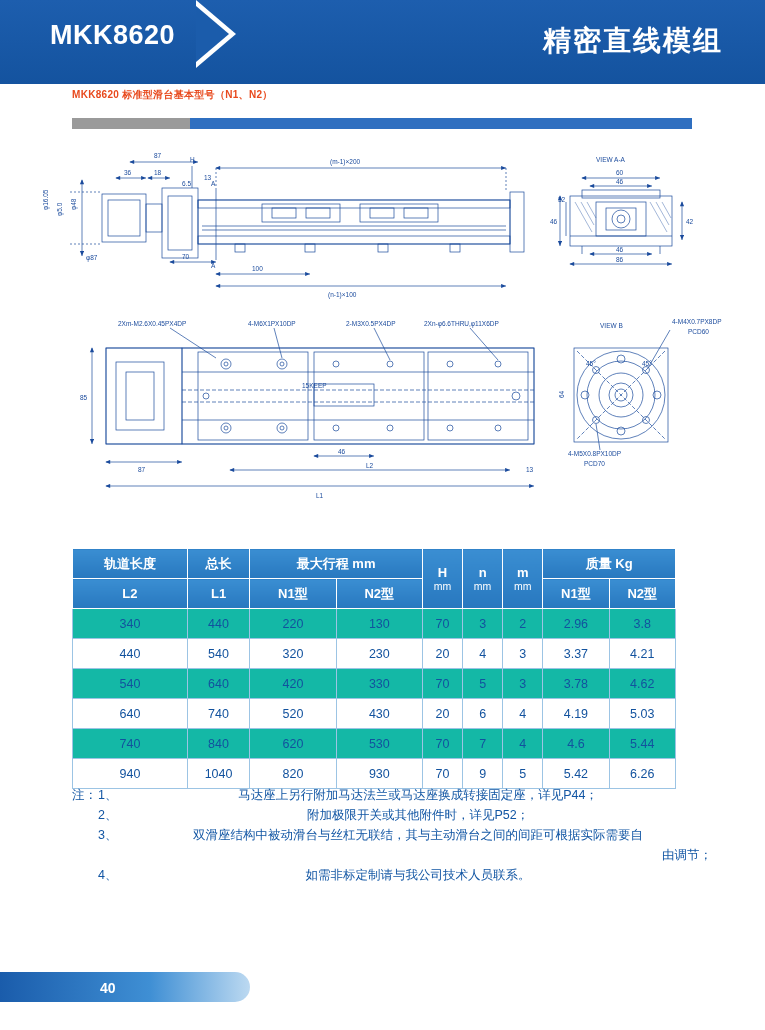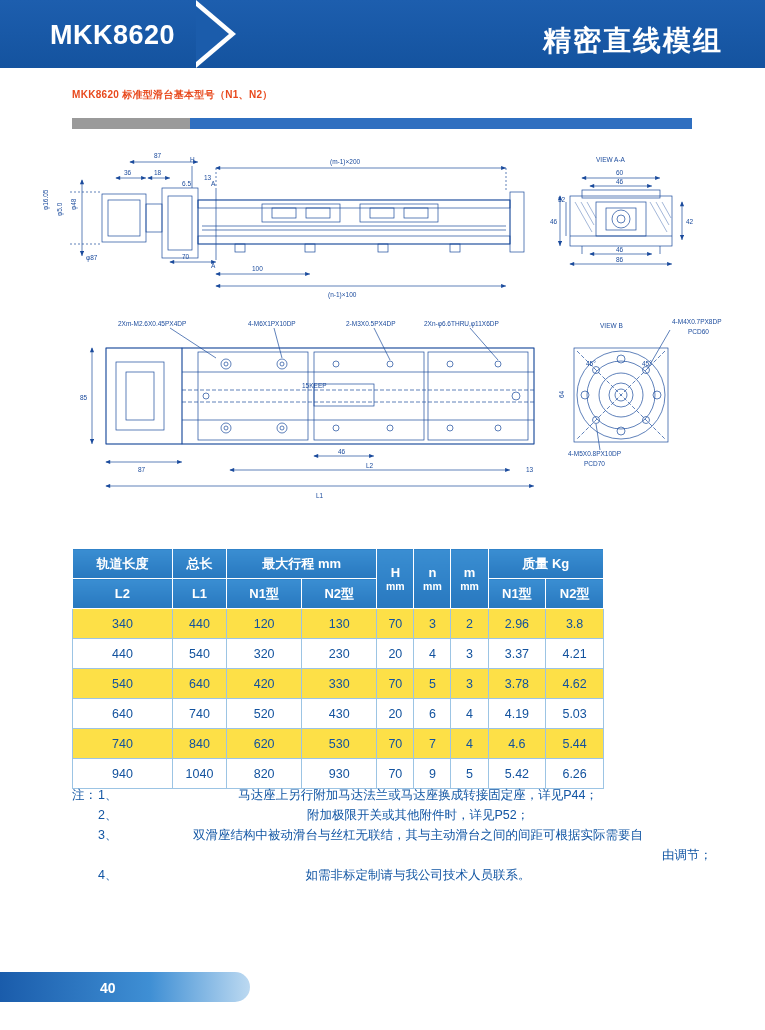--- a/index.html
+++ b/index.html
@@ -14,21 +14,21 @@
     font-family: "Liberation Sans", sans-serif;
     color: #1a4a9c;
     overflow: hidden;
   }
 
   
   .header {
     position: absolute;
     top: 0; left: 0;
     width: 765px;
-    height: 68px;
+    height: 84px;
     background: #1b5cab;
     background: linear-gradient(180deg, #1d5eae 0%, #14539f 100%);
   }
   .header-title {
     position: absolute;
     left: 50px;
     top: 20px;
     font-size: 27px;
     font-weight: bold;
     color: #ffffff;
@@ -94,43 +94,43 @@
 
   
   .table-wrap {
     position: absolute;
     left: 72px;
     top: 548px;
     width: 620px;
   }
   table.spec {
     border-collapse: collapse;
-    width: 532px;
+    width: 604px;
     font-size: 12.5px;
     color: #12529e;
   }
   table.spec th, table.spec td {
     border: 1px solid #ffffff;
     text-align: center;
     vertical-align: middle;
     padding: 0;
     height: 29px;
   }
   table.spec thead th {
     background: #2e82c9;
     background: linear-gradient(180deg,#3a8ed2 0%, #2878bf 100%);
     color: #ffffff;
     font-weight: bold;
     font-size: 13px;
   }
-  table.spec tbody tr.odd td { background: #fde047; }
+  table.spec tbody tr.odd td { background: #14b8a6; }
   table.spec tbody tr.even td { background: #ffffff; }
   table.spec tbody td { border: 1px solid #9cc4e4; }
   table.spec thead th { border: 1px solid #ffffff; }
-  .unit { font-size: 10.5px; font-weight: bold; text-align: center; }
+  .unit { font-size: 10.5px; font-weight: normal; text-align: center; }
 
   
   .notes {
     position: absolute;
     left: 72px;
     top: 785px;
     width: 640px;
     font-size: 12.5px;
     color: #1256a4;
     line-height: 20px;
@@ -408,21 +408,21 @@
       <th>N1型</th>
       <th>N2型</th>
       <th>N1型</th>
       <th>N2型</th>
     </tr>
   </thead>
   <tbody>
     <tr class="odd">
       <td>340</td>
       <td>440</td>
-      <td>120</td>
+      <td>220</td>
       <td>130</td>
       <td>70</td>
       <td>3</td>
       <td>2</td>
       <td>2.96</td>
       <td>3.8</td>
     </tr>
     <tr class="even">
       <td>440</td>
       <td>540</td>

